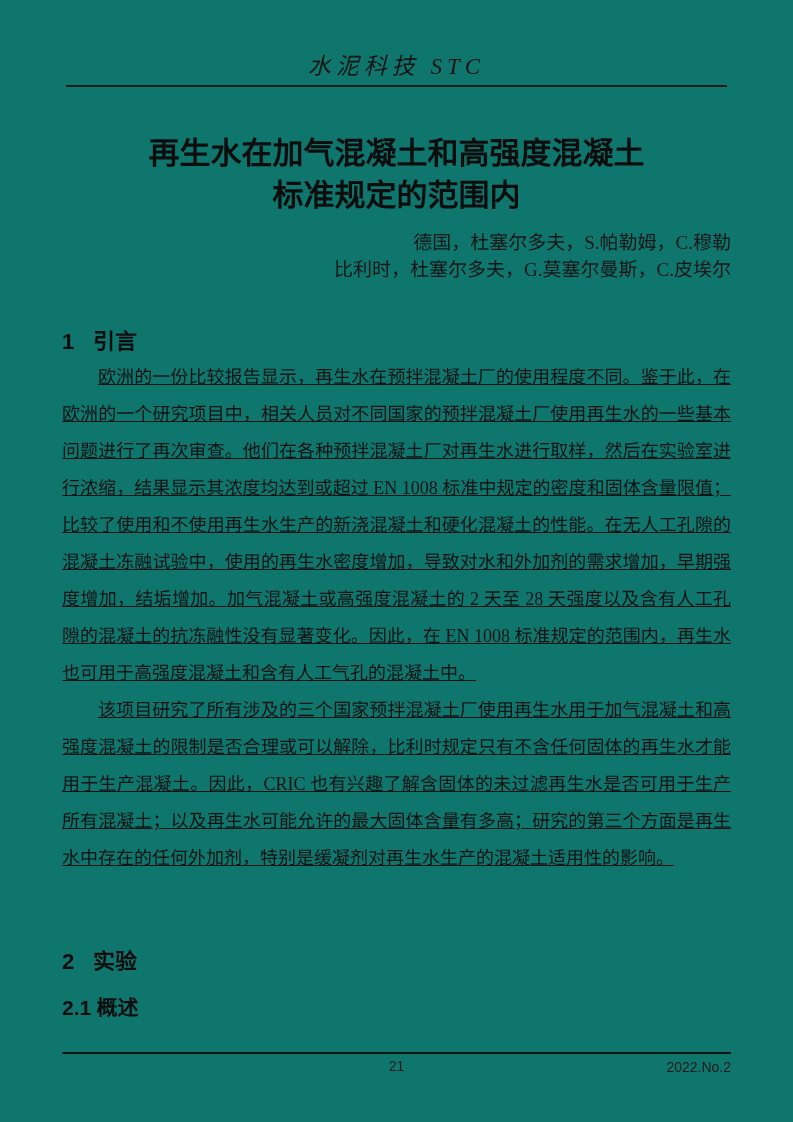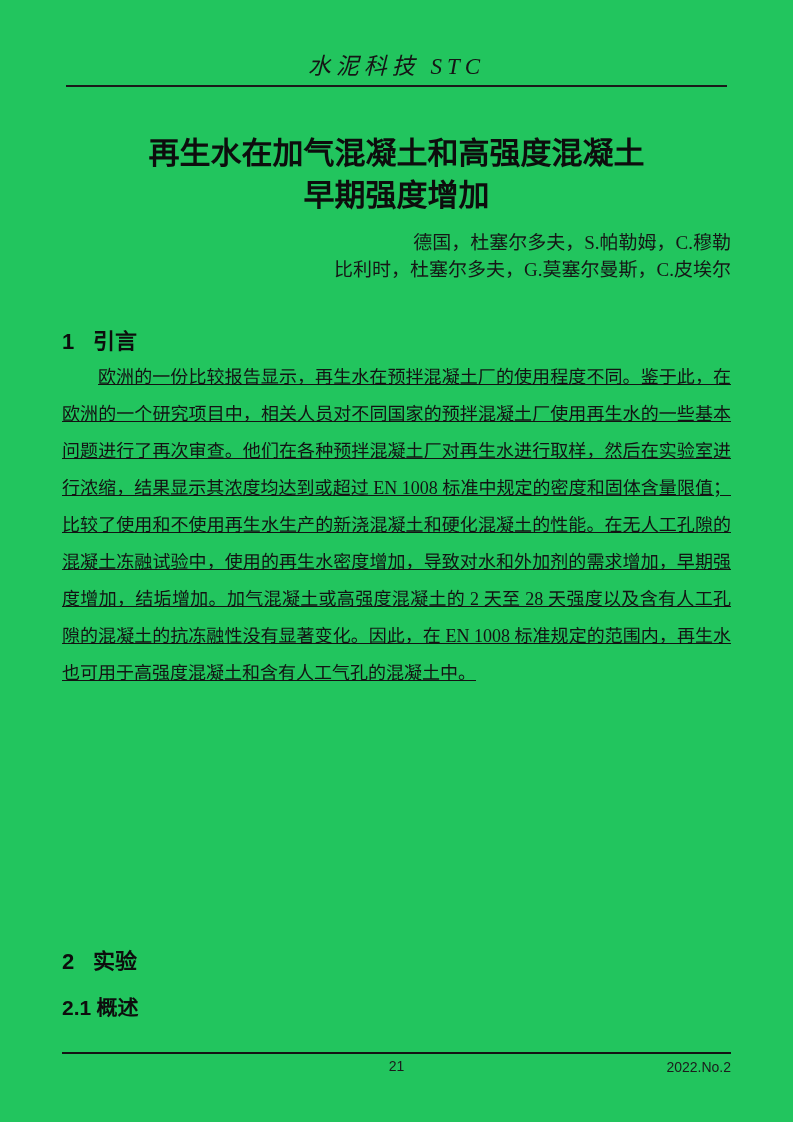--- a/index.html
+++ b/index.html
@@ -1,21 +1,21 @@
 <!DOCTYPE html>
 <html lang="zh-CN"><head>
 <meta charset="utf-8">
 <style>
   * { margin: 0; padding: 0; box-sizing: border-box; }
   html, body { background: #ffffff; }
   .page {
     position: relative;
     width: 793px;
     height: 1122px;
-    background: #22c55e;
+    background: #0f766e;
     color: #111111;
     overflow: hidden;
     margin: 0 auto;
     font-family: "Liberation Serif", serif;
   }
   .header-journal {
     position: absolute;
     top: 47px; left: 62px; width: 669px;
     text-align: center;
     font-family: "Liberation Serif", serif;
@@ -95,34 +95,35 @@
 <body>
 
 <div class="page">
 
   <div class="header-journal">水泥科技 STC</div>
 
   <div class="header-rule"></div>
 
   <div class="doc-title">
     <div>再生水在加气混凝土和高强度混凝土</div>
-    <div>早期强度增加</div>
+    <div>标准规定的范围内</div>
   </div>
 
   <div class="authors">
       <div>德国，杜塞尔多夫，S.帕勒姆，C.穆勒</div>
       <div>比利时，杜塞尔多夫，G.莫塞尔曼斯，C.皮埃尔</div>
     </div>
 
   <div class="section-heading" id="sec-intro">
     <span class="sec-num">1</span><span>引言</span>
   </div>
 
   <div class="body-text">
     <p>欧洲的一份比较报告显示，再生水在预拌混凝土厂的使用程度不同。鉴于此，在欧洲的一个研究项目中，相关人员对不同国家的预拌混凝土厂使用再生水的一些基本问题进行了再次审查。他们在各种预拌混凝土厂对再生水进行取样，然后在实验室进行浓缩，结果显示其浓度均达到或超过 EN 1008 标准中规定的密度和固体含量限值；比较了使用和不使用再生水生产的新浇混凝土和硬化混凝土的性能。在无人工孔隙的混凝土冻融试验中，使用的再生水密度增加，导致对水和外加剂的需求增加，早期强度增加，结垢增加。加气混凝土或高强度混凝土的 2 天至 28 天强度以及含有人工孔隙的混凝土的抗冻融性没有显著变化。因此，在 EN 1008 标准规定的范围内，再生水也可用于高强度混凝土和含有人工气孔的混凝土中。</p>
+    <p>该项目研究了所有涉及的三个国家预拌混凝土厂使用再生水用于加气混凝土和高强度混凝土的限制是否合理或可以解除，比利时规定只有不含任何固体的再生水才能用于生产混凝土。因此，CRIC 也有兴趣了解含固体的未过滤再生水是否可用于生产所有混凝土；以及再生水可能允许的最大固体含量有多高；研究的第三个方面是再生水中存在的任何外加剂，特别是缓凝剂对再生水生产的混凝土适用性的影响。</p>
   </div>
 
   <div class="section-heading" id="sec-experiment">
     <span class="sec-num">2</span><span>实验</span>
   </div>
 
   <div class="section-heading sub" id="sec-overview">
     <span class="sec-num">2.1</span><span>概述</span>
   </div>
 

